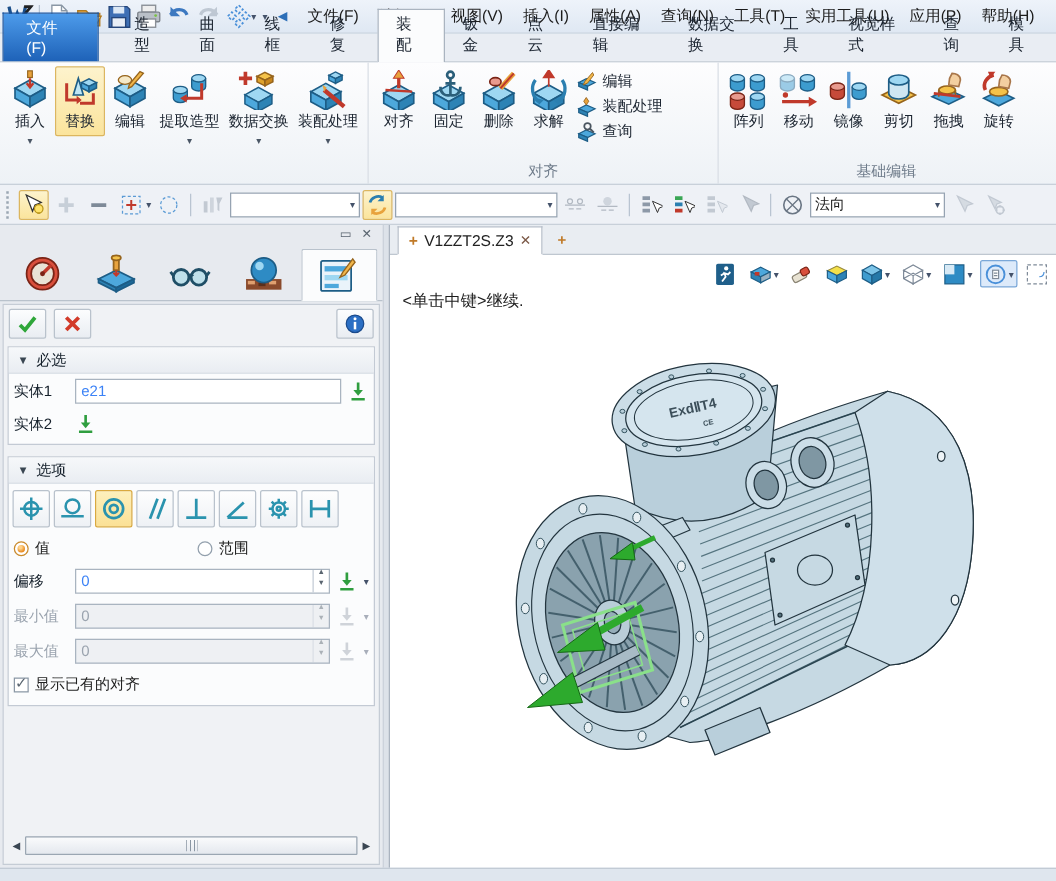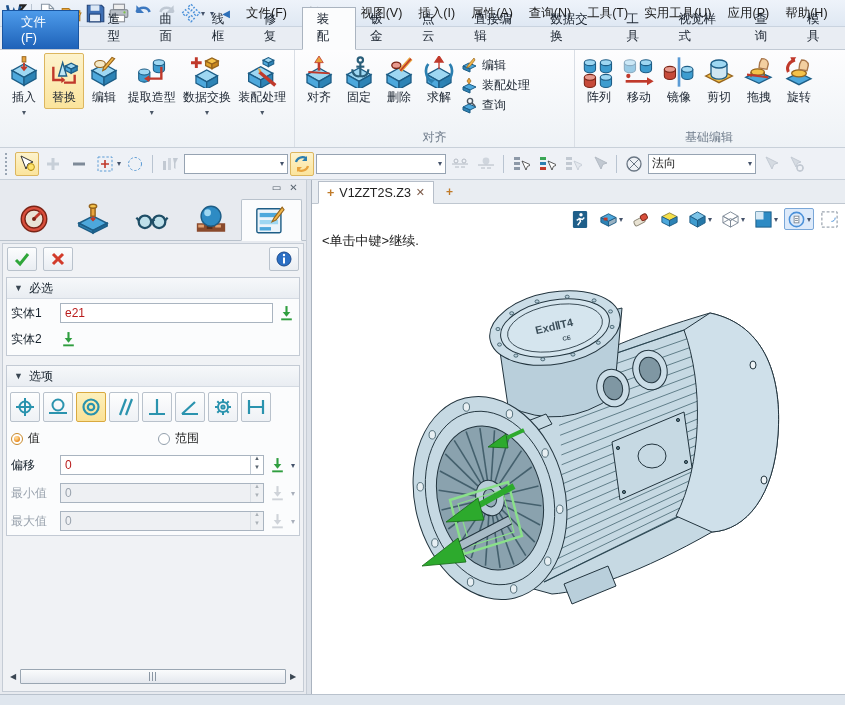--- a/index.html
+++ b/index.html
@@ -62,21 +62,21 @@
   #dlgbar { height:30px; display:flex; align-items:center; gap:6px; padding:0 4px; }
   .dbtn { width:30px; height:24px; background:linear-gradient(#fcfdfe,#e9edf2); border:1px solid #b9c2cc; border-radius:2px; display:flex; align-items:center; justify-content:center; }
   .dbtn svg { width:16px; height:16px; }
   .section { border:1px solid #c3cad4; background:#fbfcfd; margin:3px 3px 6px; }
   .shead { height:21px; background:linear-gradient(#f6f8fa,#e9edf2); border-bottom:1px solid #d4dae2; display:flex; align-items:center; gap:6px; padding:0 7px; color:#15202b; }
   .shead .tri { font-size:9px; color:#3a4652; }
   .frow { display:flex; align-items:center; gap:5px; padding:4px 4px; }
   .flabel { width:44px; color:#15202b; flex:none; }
   .flabel.dis, .dis { color:#9aa3ae; }
   .finput { flex:1; height:20px; background:#fff; border:1px solid #a9b4c0; display:flex; align-items:center; }
-  .finput input { flex:1; border:none; outline:none; background:transparent; font:inherit; padding:0 4px; color:#b91c1c; width:20px;}
+  .finput input { flex:1; border:none; outline:none; background:transparent; font:inherit; padding:0 4px; color:#3b82f6; width:20px;}
   .finput.dis { background:#eef0f3; }
   .finput.dis input { color:#9aa3ae; }
   .spin { width:13px; align-self:stretch; border-left:1px solid #c3ccd6; display:flex; flex-direction:column; }
   .spin span { flex:1; font-size:6px; line-height:5px; color:#5a6570; text-align:center; }
   .gicon { width:17px; height:17px; flex:none; }
   .tinydd { font-size:8px; color:#44526a; }
   .optrow { display:flex; gap:3px; padding:5px 3px 4px; overflow:hidden; }
   .optbtn { width:30px; height:30px; flex:none; background:linear-gradient(#fefefe,#eef1f5); border:1px solid #b9c2cc; border-radius:2px; display:flex; align-items:center; justify-content:center; }
   .optbtn svg { width:22px; height:22px; }
   .optbtn.on { background:linear-gradient(#fdf0bc,#fbe196); border-color:#d9a93f; }
@@ -750,20 +750,24 @@
                   <span>▼</span>
                 </span>
             </span>
             <svg class="gicon dim" viewBox="0 0 16 16">
                 <path d="M8 1v7" stroke="#9aa3ae" stroke-width="2"></path>
                 <path d="M4.4 6.5L8 11l3.6-4.5z" fill="#9aa3ae"></path>
                 <path d="M3 13.5h10" stroke="#9aa3ae" stroke-width="1.8"></path>
               </svg>
             <span class="tinydd dim">▾</span>
           </div>
+          <div class="frow" style="padding-bottom:8px">
+            <span class="cb checked"></span>
+            <span>显示已有的对齐</span>
+          </div>
         </div>
 
         <div id="pscroll">
           <span class="sarrow">◀</span>
           <span id="pthumb">
               <span class="gripv"></span>
             </span>
           <span class="sarrow">▶</span>
         </div>
       </div>

